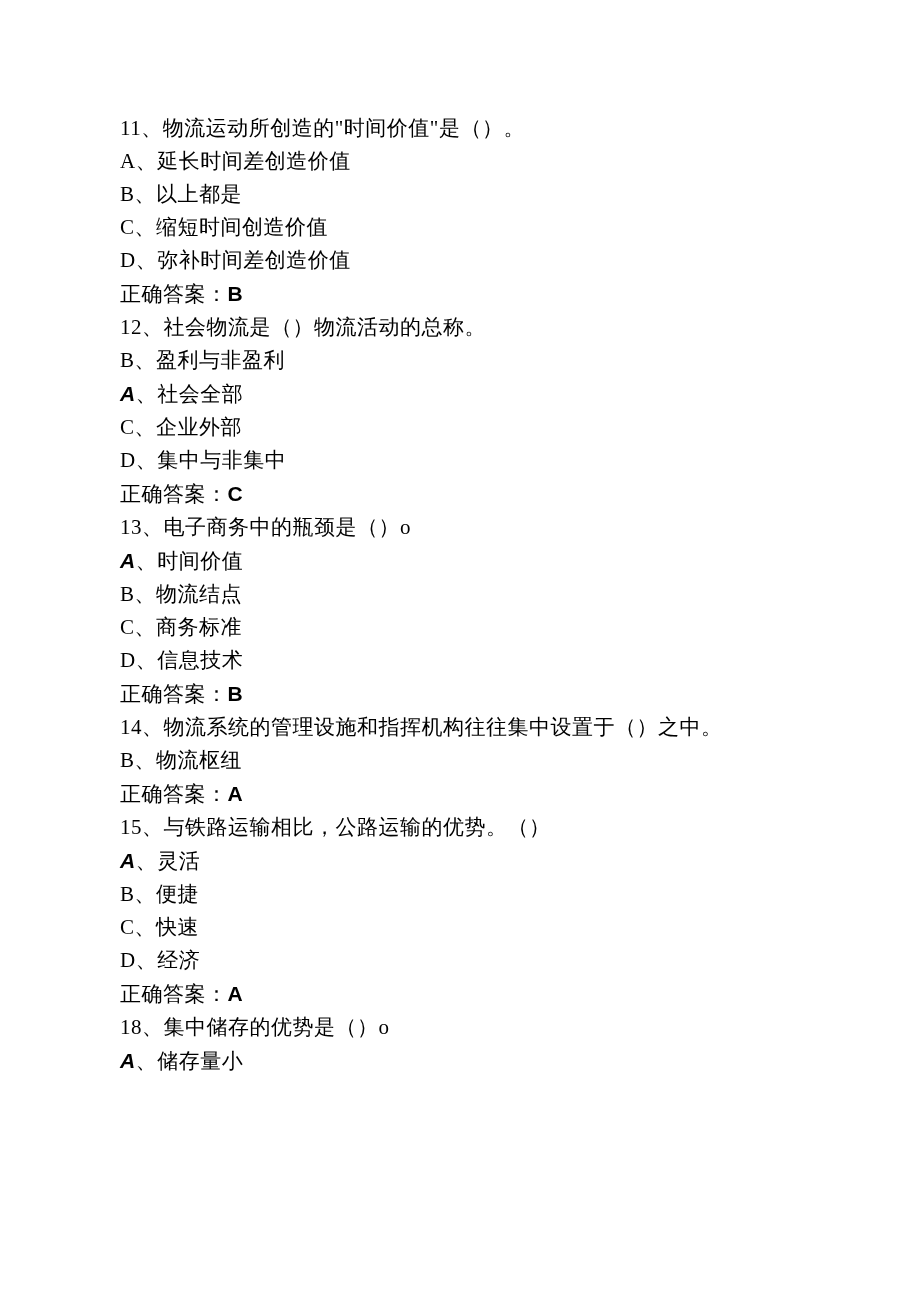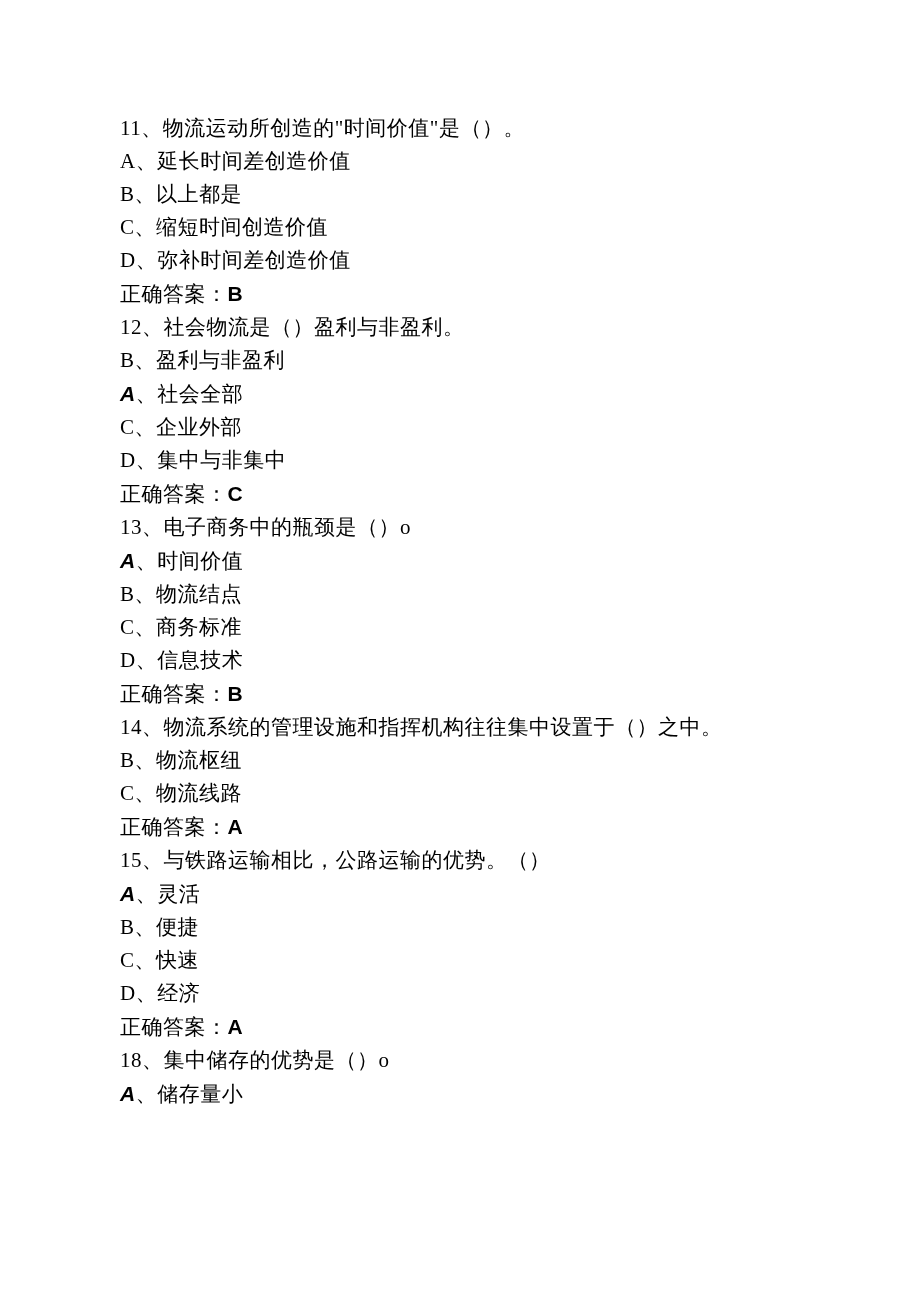--- a/index.html
+++ b/index.html
@@ -34,35 +34,34 @@
 </head>
 <body>
 
 <div class="page" id="page-root">
     <div class="line"><span>11</span><span>、物流运动所创造的"时间价值"是（）。</span></div>
     <div class="line"><span>A</span><span>、延长时间差创造价值</span></div>
     <div class="line"><span>B</span><span>、以上都是</span></div>
     <div class="line"><span>C</span><span>、缩短时间创造价值</span></div>
     <div class="line"><span>D</span><span>、弥补时间差创造价值</span></div>
     <div class="line"><span>正确答案：</span><span class="answer-value">B</span></div>
-    <div class="line"><span>12</span><span>、社会物流是（）盈利与非盈利。</span></div>
+    <div class="line"><span>12</span><span>、社会物流是（）物流活动的总称。</span></div>
     <div class="line"><span>B</span><span>、盈利与非盈利</span></div>
     <div class="line"><span class="option-letter-a">A</span><span>、社会全部</span></div>
     <div class="line"><span>C</span><span>、企业外部</span></div>
     <div class="line"><span>D</span><span>、集中与非集中</span></div>
     <div class="line"><span>正确答案：</span><span class="answer-value">C</span></div>
     <div class="line"><span>13</span><span>、电子商务中的瓶颈是（）o</span></div>
     <div class="line"><span class="option-letter-a">A</span><span>、时间价值</span></div>
     <div class="line"><span>B</span><span>、物流结点</span></div>
     <div class="line"><span>C</span><span>、商务标准</span></div>
     <div class="line"><span>D</span><span>、信息技术</span></div>
     <div class="line"><span>正确答案：</span><span class="answer-value">B</span></div>
     <div class="line"><span>14</span><span>、物流系统的管理设施和指挥机构往往集中设置于（）之中。</span></div>
     <div class="line"><span>B</span><span>、物流枢纽</span></div>
-    <div class="line"><span>C</span><span>、物流线路</span></div>
     <div class="line"><span>正确答案：</span><span class="answer-value">A</span></div>
     <div class="line"><span>15</span><span>、与铁路运输相比，公路运输的优势。（）</span></div>
     <div class="line"><span class="option-letter-a">A</span><span>、灵活</span></div>
     <div class="line"><span>B</span><span>、便捷</span></div>
     <div class="line"><span>C</span><span>、快速</span></div>
     <div class="line"><span>D</span><span>、经济</span></div>
     <div class="line"><span>正确答案：</span><span class="answer-value">A</span></div>
     <div class="line"><span>18</span><span>、集中储存的优势是（）o</span></div>
     <div class="line"><span class="option-letter-a">A</span><span>、储存量小</span></div>
   </div>

